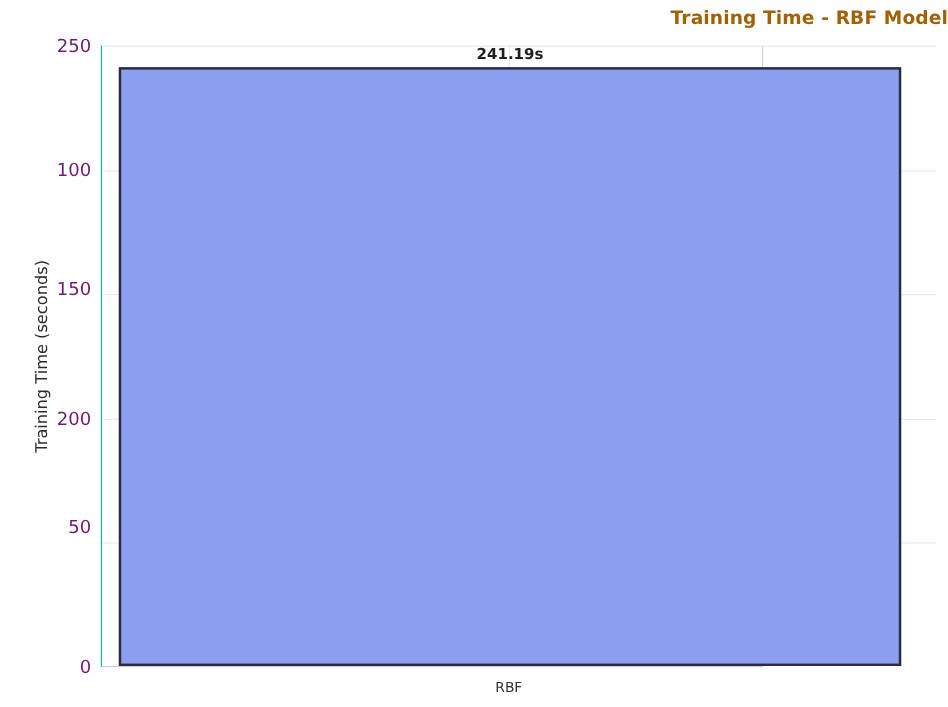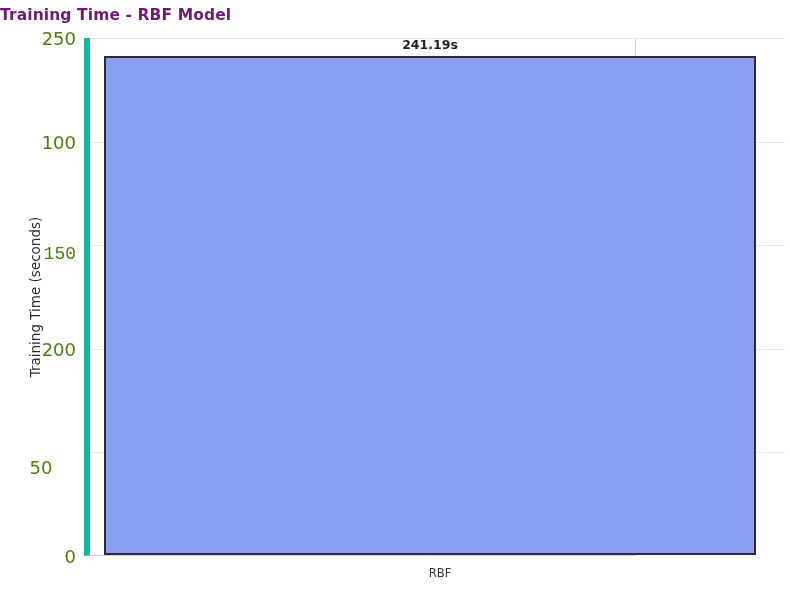--- a/index.html
+++ b/index.html
@@ -23,24 +23,24 @@
     height: 589px;
     background: #ffffff;
   }
 
   
   #chart-title {
     position: absolute;
     left: 0;
     top: 6px;
     width: 790px;
-    text-align: left;
+    text-align: right;
     font-size: 15.5px;
     font-weight: bold;
-    color: #701a75;
+    color: #a16207;
     letter-spacing: 0.1px;
     white-space: nowrap;
   }
 
   
   #ylabel {
     position: absolute;
     left: -123px;
     top: 297px;
     width: 300px;
@@ -54,21 +54,21 @@
 
   
   #plot-area {
     position: absolute;
     left: 84px;
     top: 38px;
     width: 552px;
     height: 518px;
     background: #ffffff;
     box-sizing: border-box;
-    border-left: 6px solid #14b8a6;
+    border-left: 1px solid #14b8a6;
     border-right: 1px solid #cfcfcf;
     border-top: none;
     border-bottom: 1px solid #cfcfcf;
   }
 
   .gridline-h {
     position: absolute;
     left: 0;
     width: 695px;
     height: 1px;
@@ -99,22 +99,22 @@
     white-space: nowrap;
     transform: translateX(-50%);
   }
 
   
   .ytick {
     position: absolute;
     right: 0;
     width: 70px;
     text-align: right;
-    font-size: 18px;
-    color: #4d7c0f;
+    font-size: 15px;
+    color: #701a75;
     transform: translateY(-50%);
     white-space: nowrap;
   }
   #ytick-wrap {
     position: absolute;
     left: 0px;
     top: 38px;
     width: 76px;
     height: 518px;
   }
@@ -140,38 +140,38 @@
 <body>
 
 <div id="figure">
 
   <div id="chart-title">Training Time - RBF Model</div>
 
   <div id="ylabel">Training Time (seconds)</div>
 
   <div id="ytick-wrap">
     <div class="ytick" style="top:518px;">0</div>
-    <div class="ytick" style="top:429px;text-align:center;">50</div>
+    <div class="ytick" style="top:401px;">50</div>
     <div class="ytick" style="top:310.8px;">200</div>
-    <div class="ytick" style="top:216px;font-family:Liberation Mono, monospace;">150</div>
+    <div class="ytick" style="top:203px;">150</div>
     <div class="ytick" style="top:103.6px;">100</div>
     <div class="ytick" style="top:0px;">250</div>
   </div>
 
   <div id="plot-area">
     <div class="gridline-h" style="top: 0px; background: rgb(233, 233, 236);"></div>
     <div class="gridline-h" style="top: 103.6px; background: rgb(233, 233, 236);"></div>
     <div class="gridline-h" style="top: 207.2px; background: rgb(233, 233, 236);"></div>
     <div class="gridline-h" style="top: 310.8px; background: rgb(233, 233, 236);"></div>
     <div class="gridline-h" style="top: 414.4px; background: rgb(233, 233, 236);"></div>
 
     <div class="gridline-v" style="left: 339px; background: rgb(233, 233, 236);"></div>
 
     <div class="bar" style="left: 14px; width: 652px; bottom: 0px; height: 498.781px; background: rgb(140, 158, 239); border-color: rgb(43, 43, 58);"></div>
 
     <div class="bar-label" style="left: 340px; top: -0.78092px;">241.19s</div>
   </div>
 
   <div id="xtick-wrap">
-    <div class="xtick" style="left:356px;">RBF</div>
+    <div class="xtick" style="left:340px;">RBF</div>
   </div>
 
 </div>
 
 </body></html>

